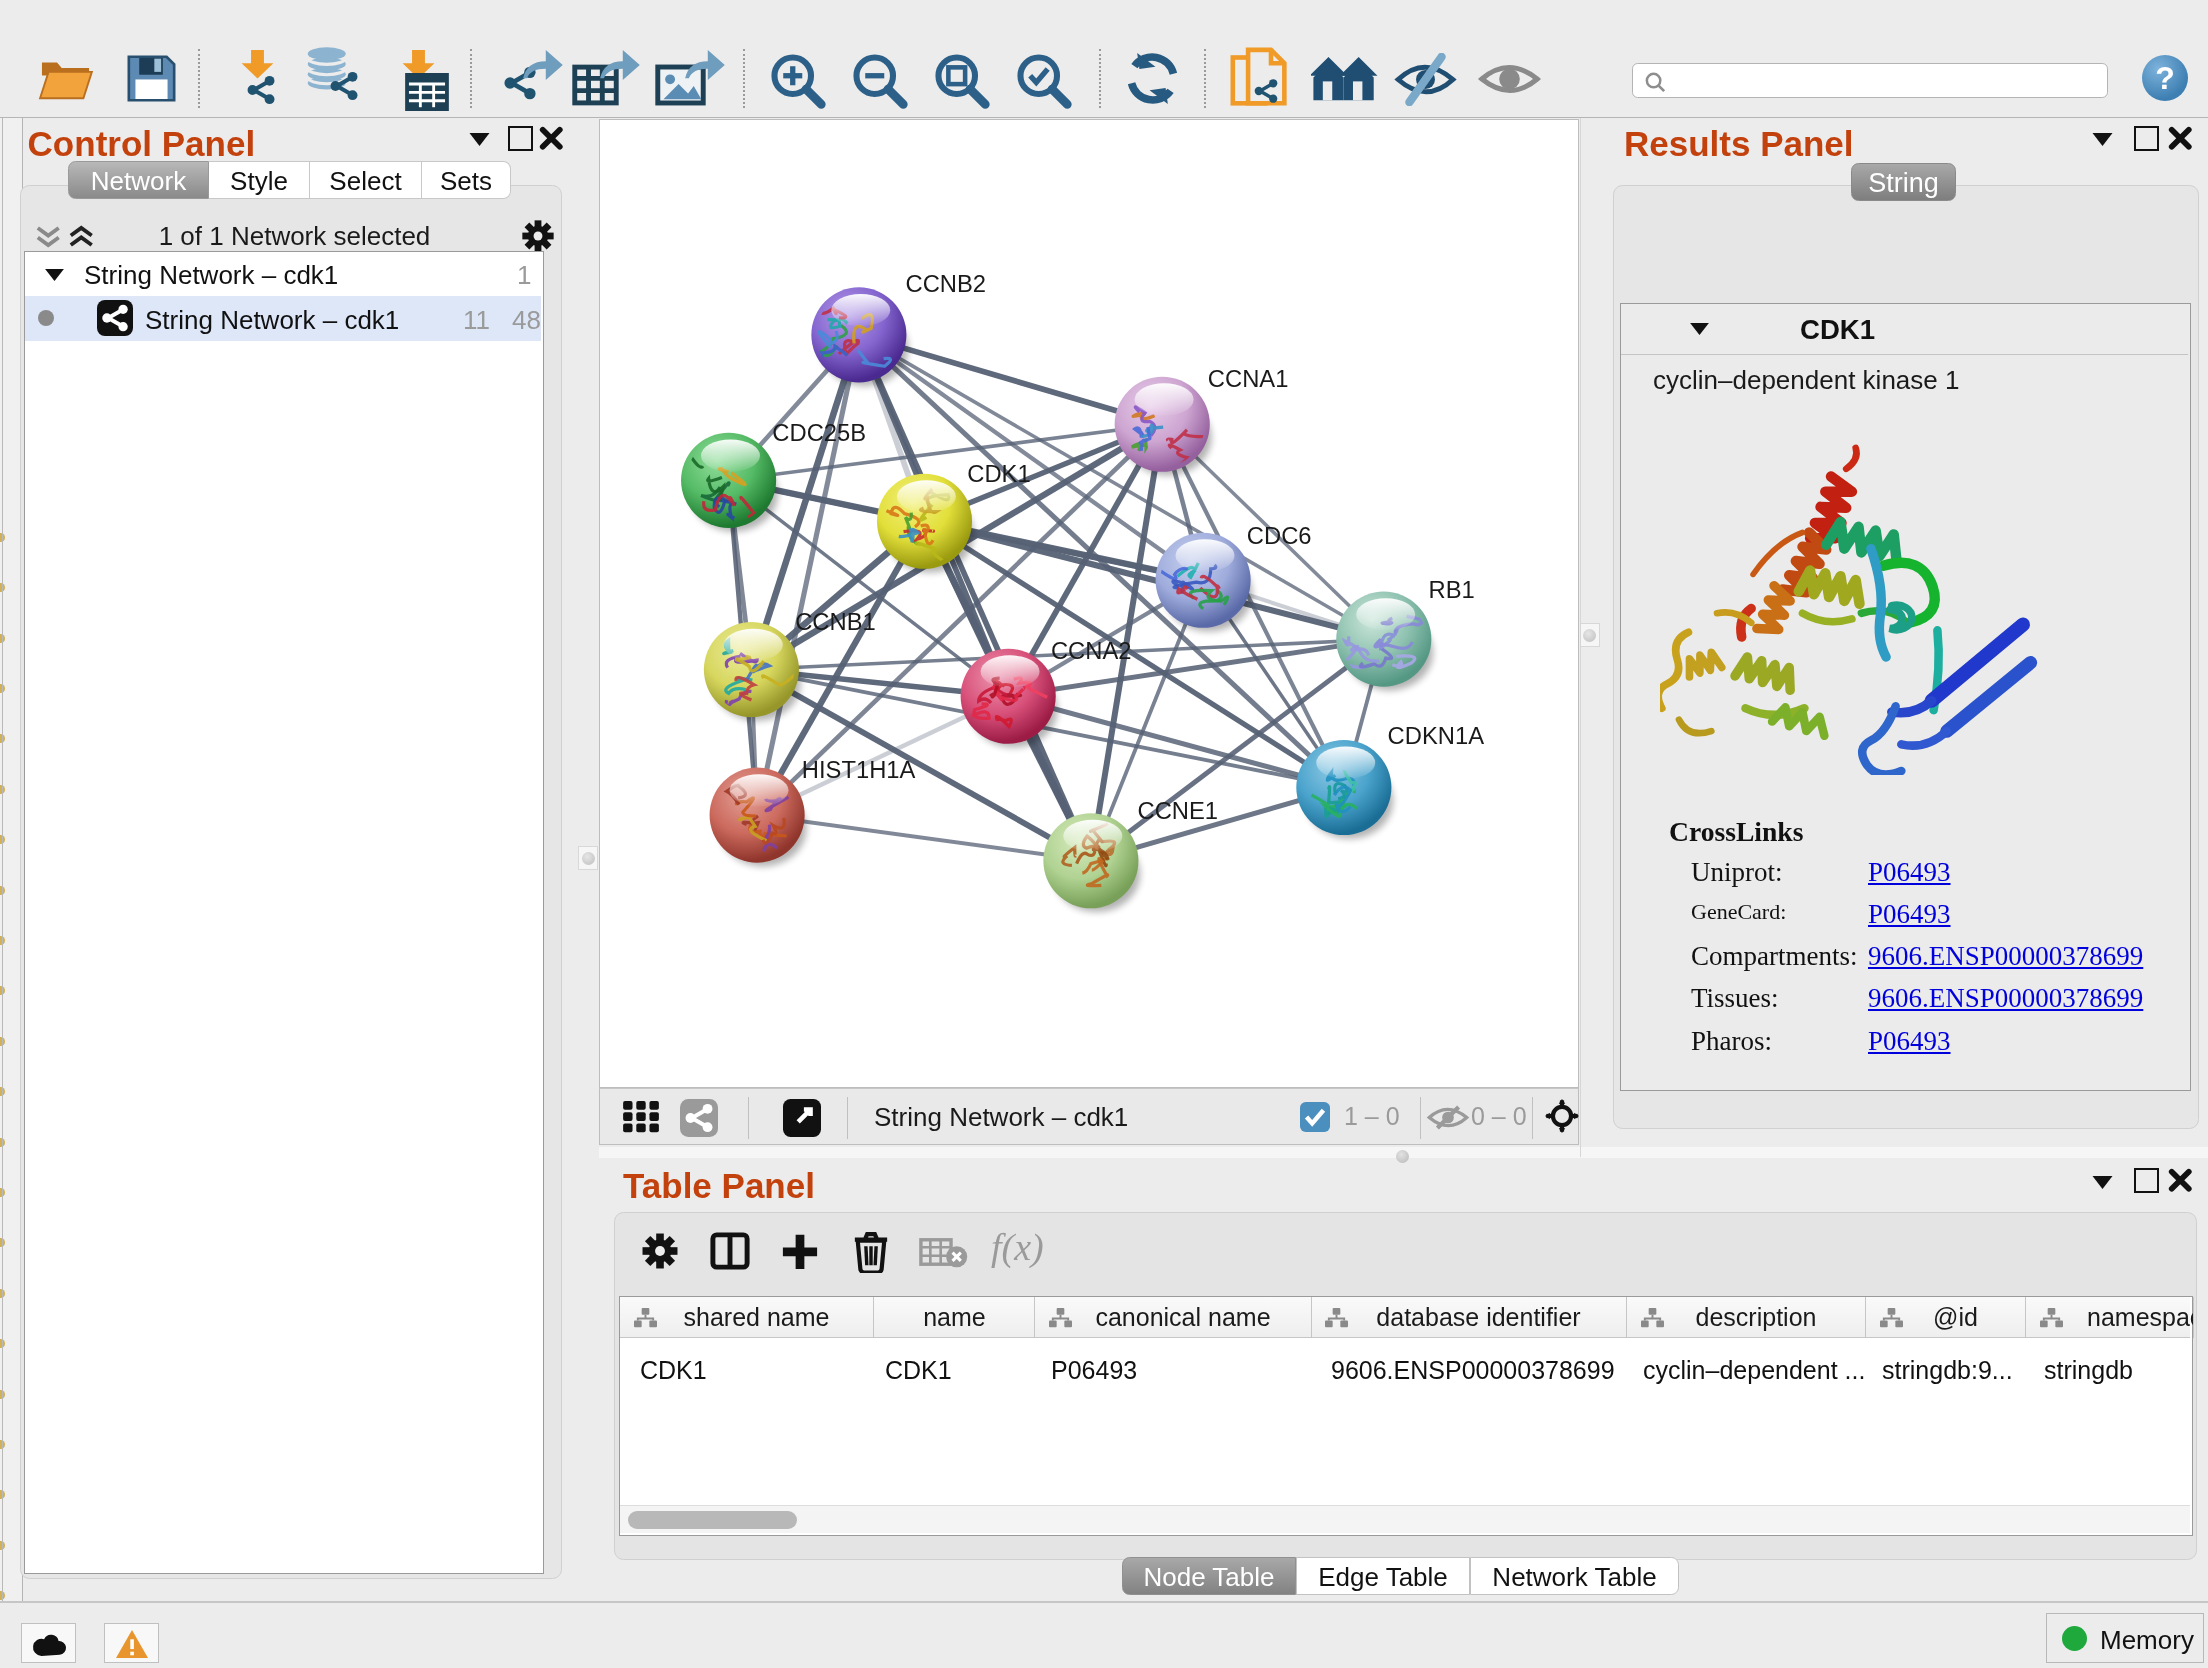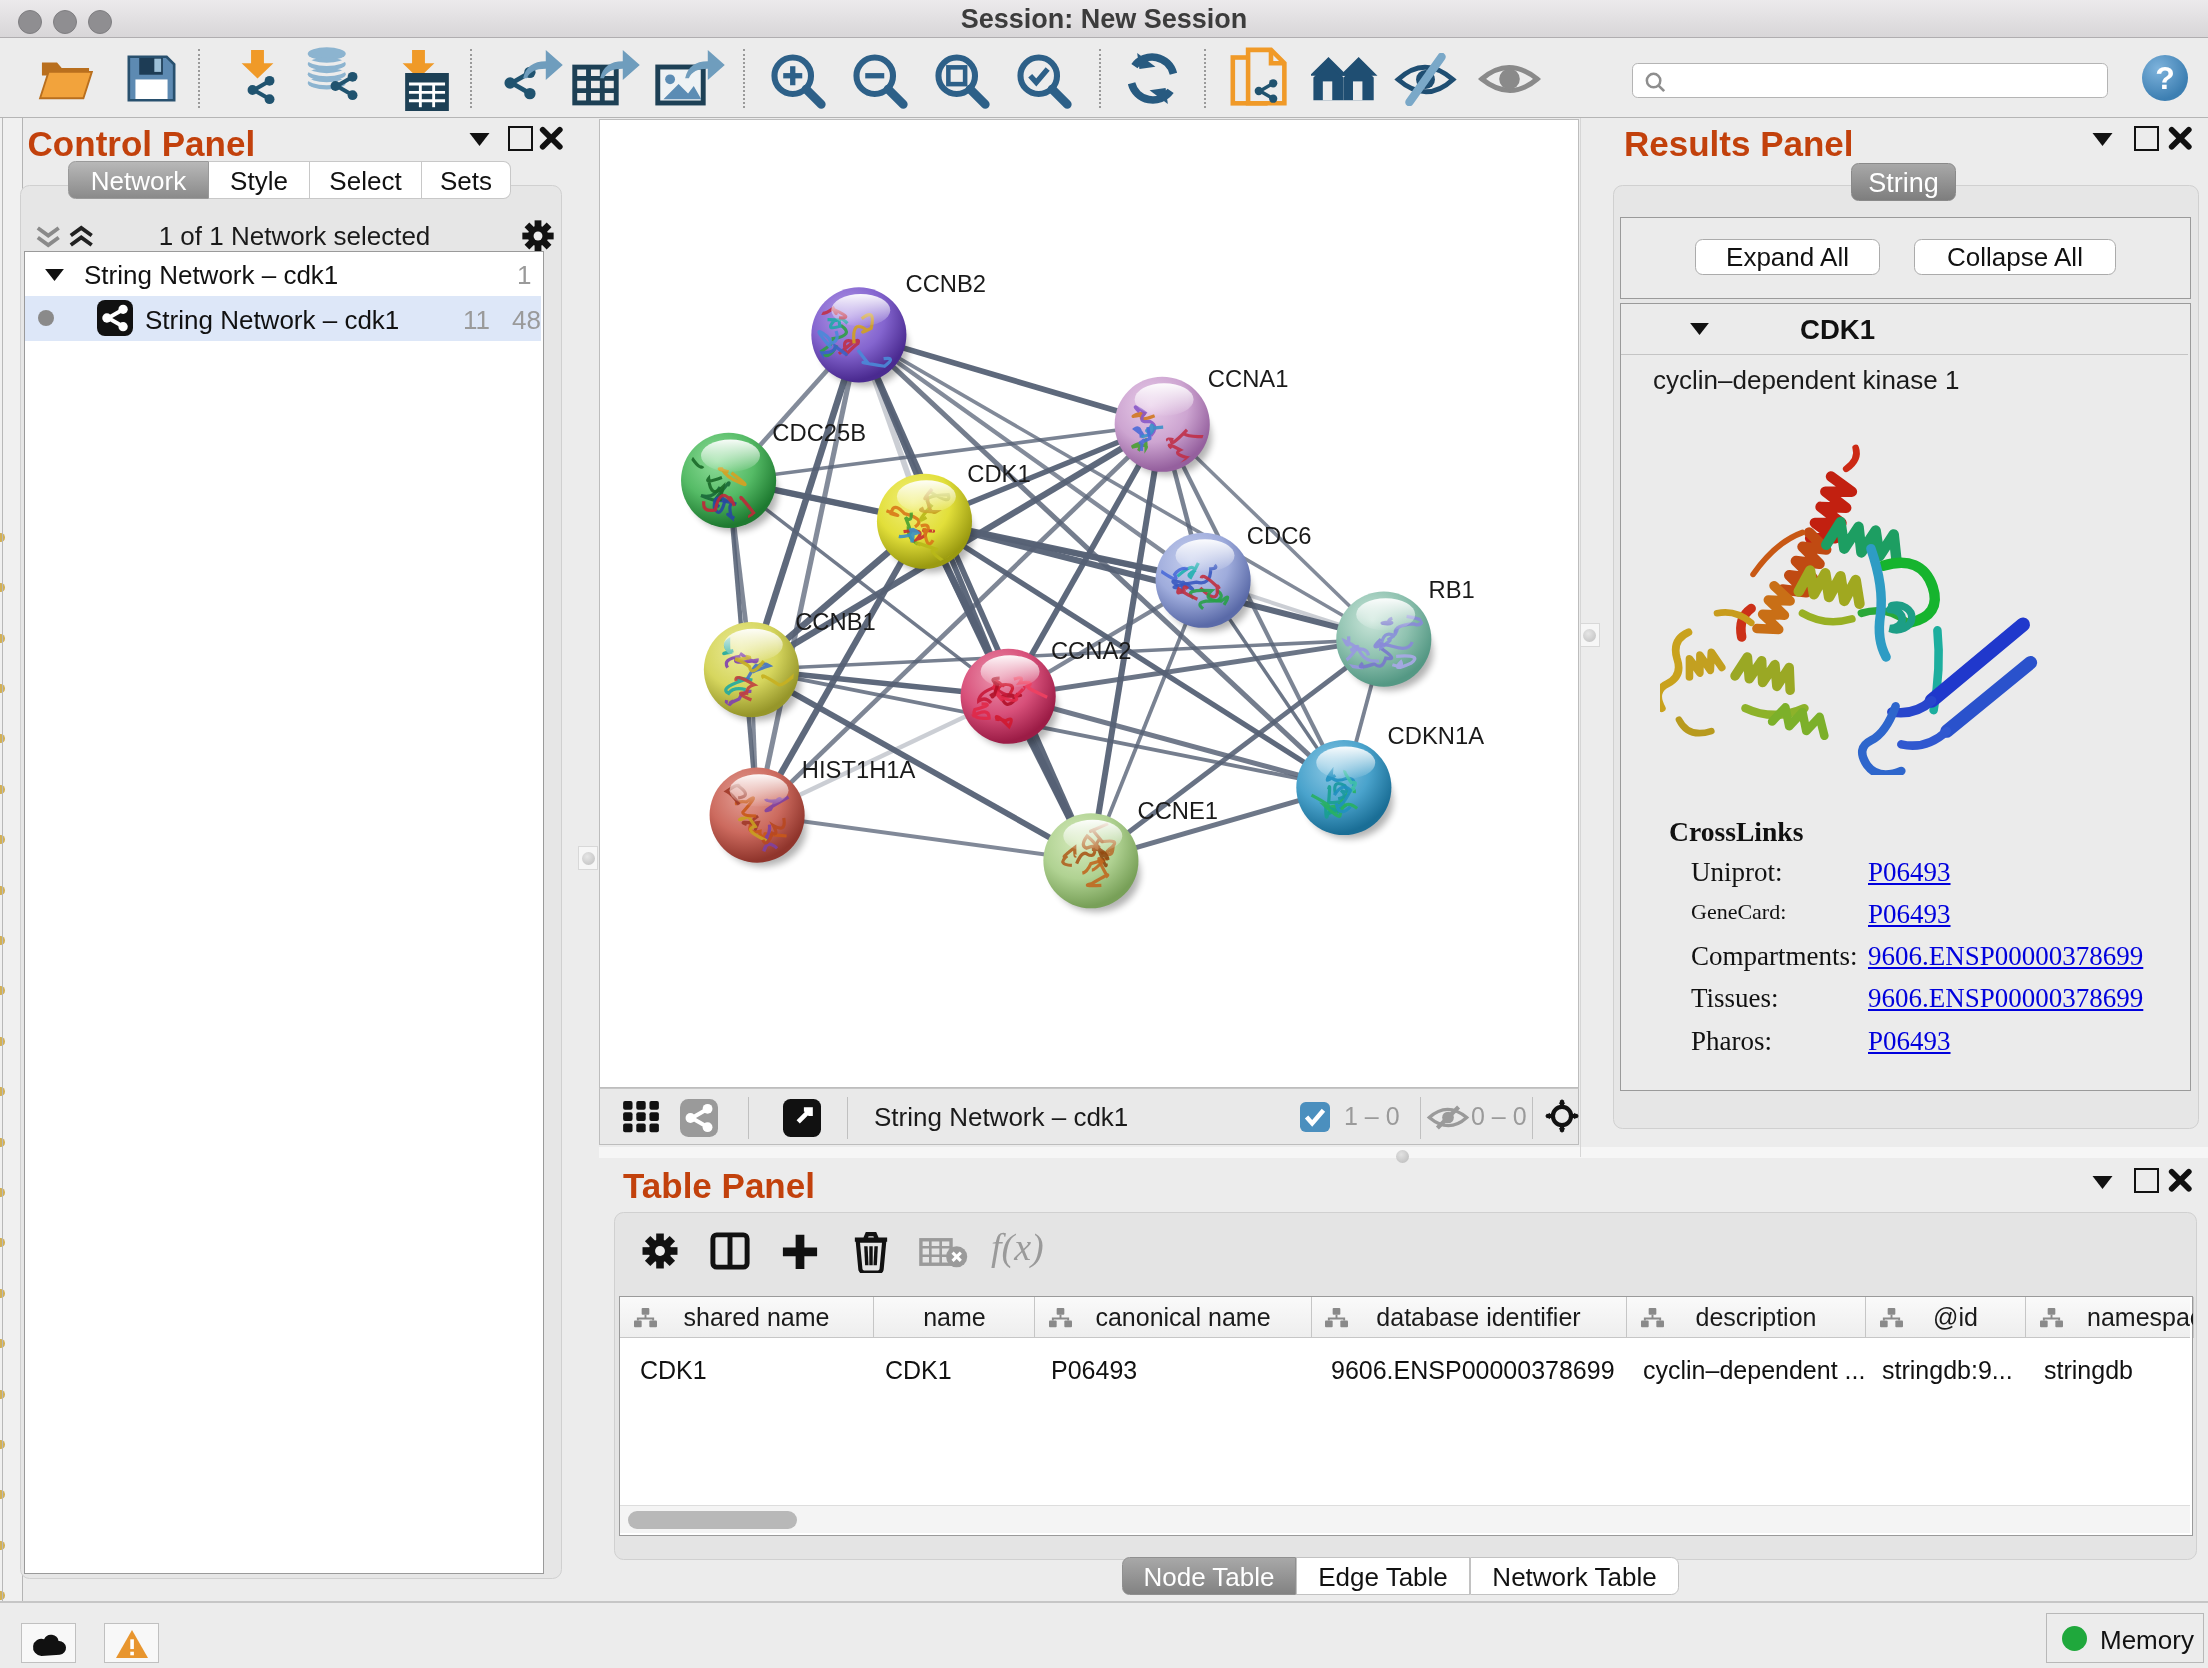--- a/index.html
+++ b/index.html
@@ -1,26 +1,20 @@
 <!DOCTYPE html>
 <html style="font-size:15px"><head><meta charset="utf-8"><style>
 html,body{margin:0;padding:0;background:#ececec;}
 *{box-sizing:border-box;font-family:"Liberation Sans",sans-serif;}
 #root{position:relative;width:2208px;height:1668px;background:#ececec;overflow:hidden;}
 .abs{position:absolute;}
 .sq{width:25px;height:25px;border:2.9px solid #111;display:inline-block;}
 .panel-title{font-size:35px;color:#c2410c;font-weight:bold;}
 </style></head><body>
 <div id="root">
-    <div class="abs" style="left:0;top:0;width:2208px;height:38px;background:linear-gradient(#eceaec,#d8d6d8);border-bottom:1px solid #b0aeb0;">
-      <div class="abs" style="left:18px;top:9.5px;width:24px;height:24px;border-radius:50%;background:#8f8e91;border:1px solid #7f7e81;"></div>
-      <div class="abs" style="left:53px;top:9.5px;width:24px;height:24px;border-radius:50%;background:#8f8e91;border:1px solid #7f7e81;"></div>
-      <div class="abs" style="left:88px;top:9.5px;width:24px;height:24px;border-radius:50%;background:#8f8e91;border:1px solid #7f7e81;"></div>
-      <div class="abs" style="left:0;right:0;top:3.8px;text-align:center;font-size:27px;font-weight:bold;color:#3c3c3c;">Session: New Session</div>
-    </div>
     <div class="abs" style="left:0;top:39px;width:2208px;height:79px;background:#ececec;border-bottom:1.9px solid #b5b5b5;"></div>
     <svg class="abs" style="left:38px;top:53px" width="55" height="49" viewBox="0 0 29 26">
       <path d="M2 5 h8 l2.5 3 H27 v4 H2 z" fill="#b96f1e"></path>
       <path d="M1 24 L5.5 10 H28.5 L24 24 z" fill="#f2a33c" stroke="#b96f1e" stroke-width="1"></path>
     </svg>
     <svg class="abs" style="left:125px;top:53px" width="53" height="51" viewBox="0 0 28 27">
       <path d="M2 2 h20 l4 4 v19 H2 z" fill="#5d8ab2"></path>
       <rect x="7.5" y="2" width="12.5" height="9.5" fill="#1d3c55"></rect>
       <rect x="15.5" y="3" width="3.6" height="7" fill="#9cc0d8"></rect>
       <rect x="5.5" y="14" width="17" height="11" fill="#fff"></rect>
@@ -672,24 +666,20 @@
       </svg></div>
     <div class="abs sq" style="left:2134px;top:126px;"></div>
     <div class="abs" style="left:2166px;top:124px;"><svg width="28.5" height="28.5" viewBox="0 0 30 30">
         <g stroke="#111" stroke-width="6" stroke-linecap="round">
           <line x1="6" y1="6" x2="24" y2="24"></line>
           <line x1="24" y1="6" x2="6" y2="24"></line>
         </g>
       </svg></div>
     <div class="abs" style="left:1613px;top:185px;width:586px;height:944px;background:#e6e6e6;border:1.9px solid #d0d0d0;border-radius:9.5px;"></div>
     <div class="abs" style="left:1851px;top:163px;width:105px;height:38px;background:linear-gradient(#a8a8a8,#7e7e7e);border:1px solid #8a8a8a;border-radius:7.6px;color:#fff;font-size:27px;text-align:center;line-height:38px;">String</div>
-    <div class="abs" style="left:1620px;top:217px;width:571px;height:82px;border:1.9px solid #9a9a9a;background:#ebebeb;">
-      <div class="abs" style="left:74px;top:21px;width:185px;height:36px;background:#fff;border:1.9px solid #ababab;border-radius:7.6px;font-size:26px;text-align:center;line-height:34px;color:#111;">Expand All</div>
-      <div class="abs" style="left:293px;top:21px;width:202px;height:36px;background:#fff;border:1.9px solid #ababab;border-radius:7.6px;font-size:26px;text-align:center;line-height:34px;color:#111;">Collapse All</div>
-    </div>
     <div class="abs" style="left:1620px;top:303px;width:571px;height:788px;border:1.9px solid #9a9a9a;background:#ebebeb;">
       <div class="abs" style="left:0;top:0;width:567px;height:51px;background:#ebebeb;border-bottom:1.9px solid #c4c4c4;">
         <div class="abs" style="left:68px;top:17px;"><svg width="21" height="15" viewBox="0 0 22 16">
             <path d="M1 2 h20 l-10 13 z" fill="#111"></path>
           </svg></div>
         <div class="abs" style="left:179px;top:9.5px;font-size:27.6px;font-weight:bold;color:#111;">CDK1</div>
       </div>
       <div class="abs" style="left:32px;top:61px;font-size:26px;color:#1a1a1a;">cyclin–dependent kinase 1</div>
       <div id="protein" class="abs" style="left:0px;top:114px;width:567px;height:409px;"></div>
       <div class="abs" style="left:48px;top:512px;font-family:'Liberation Serif',serif;font-size:27.6px;font-weight:bold;color:#111;">CrossLinks</div>

